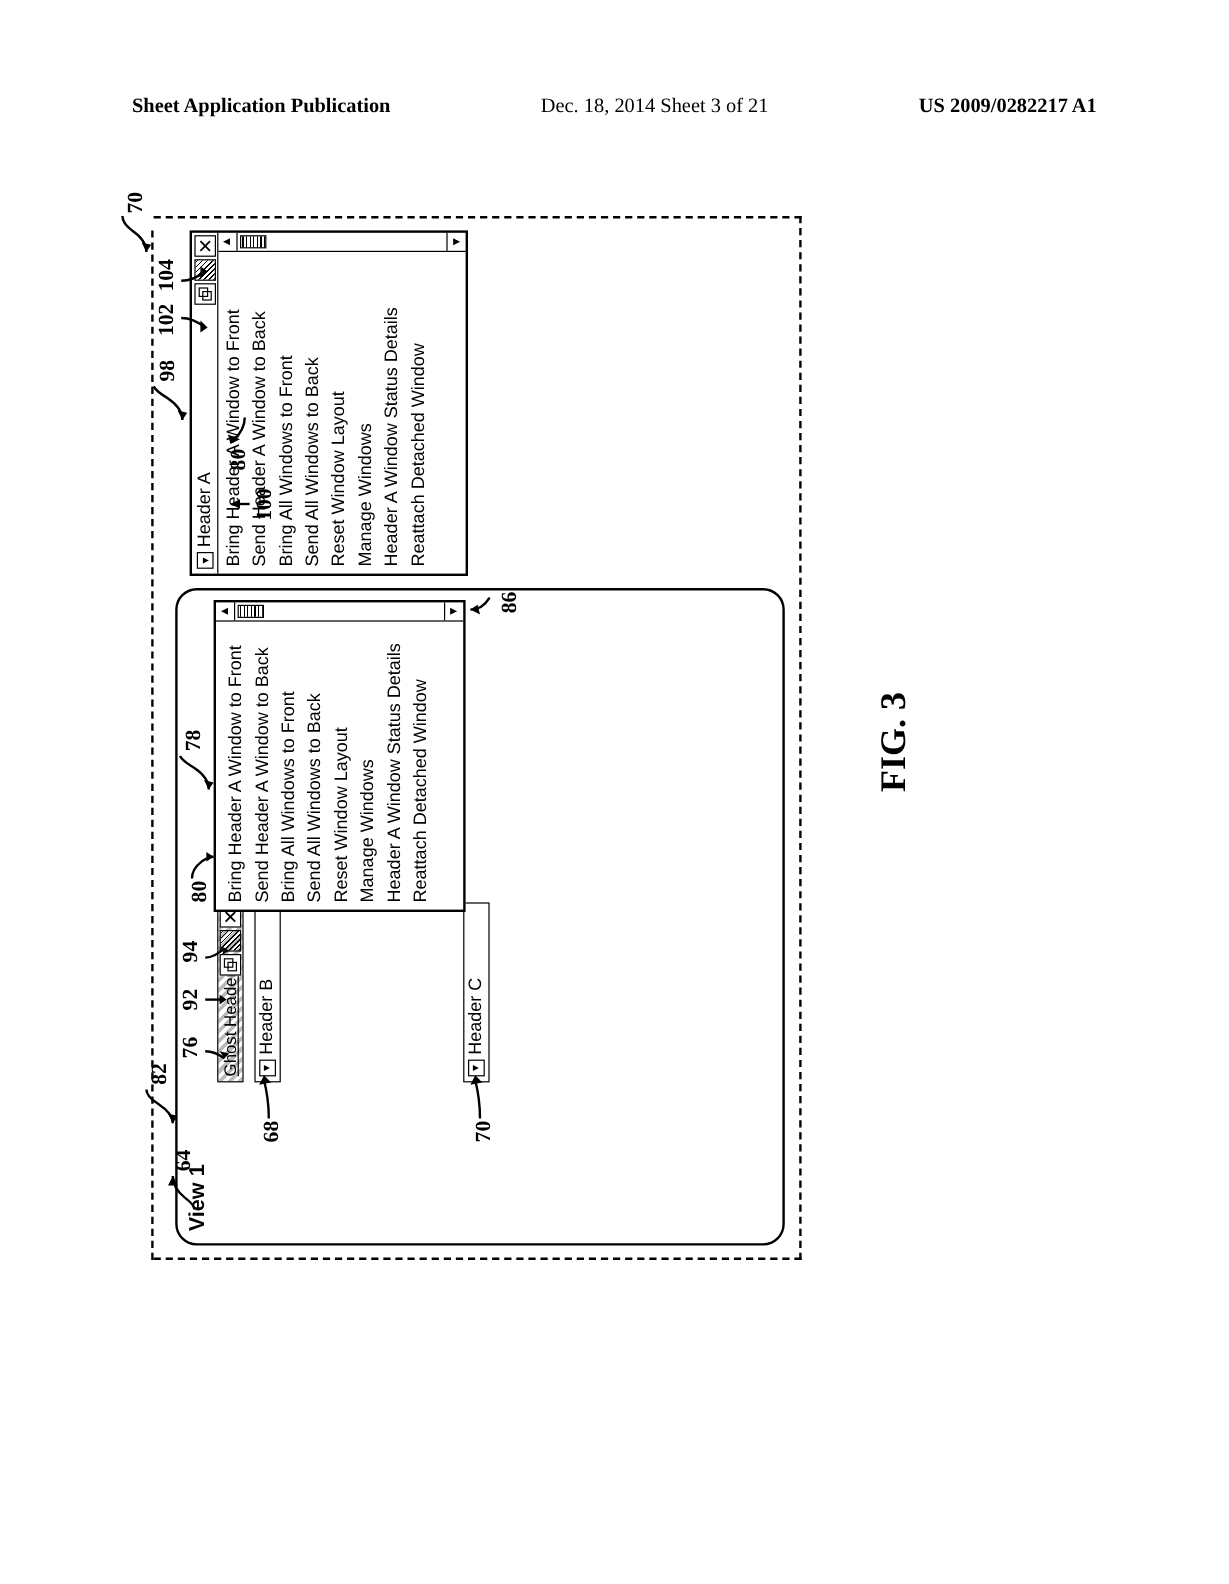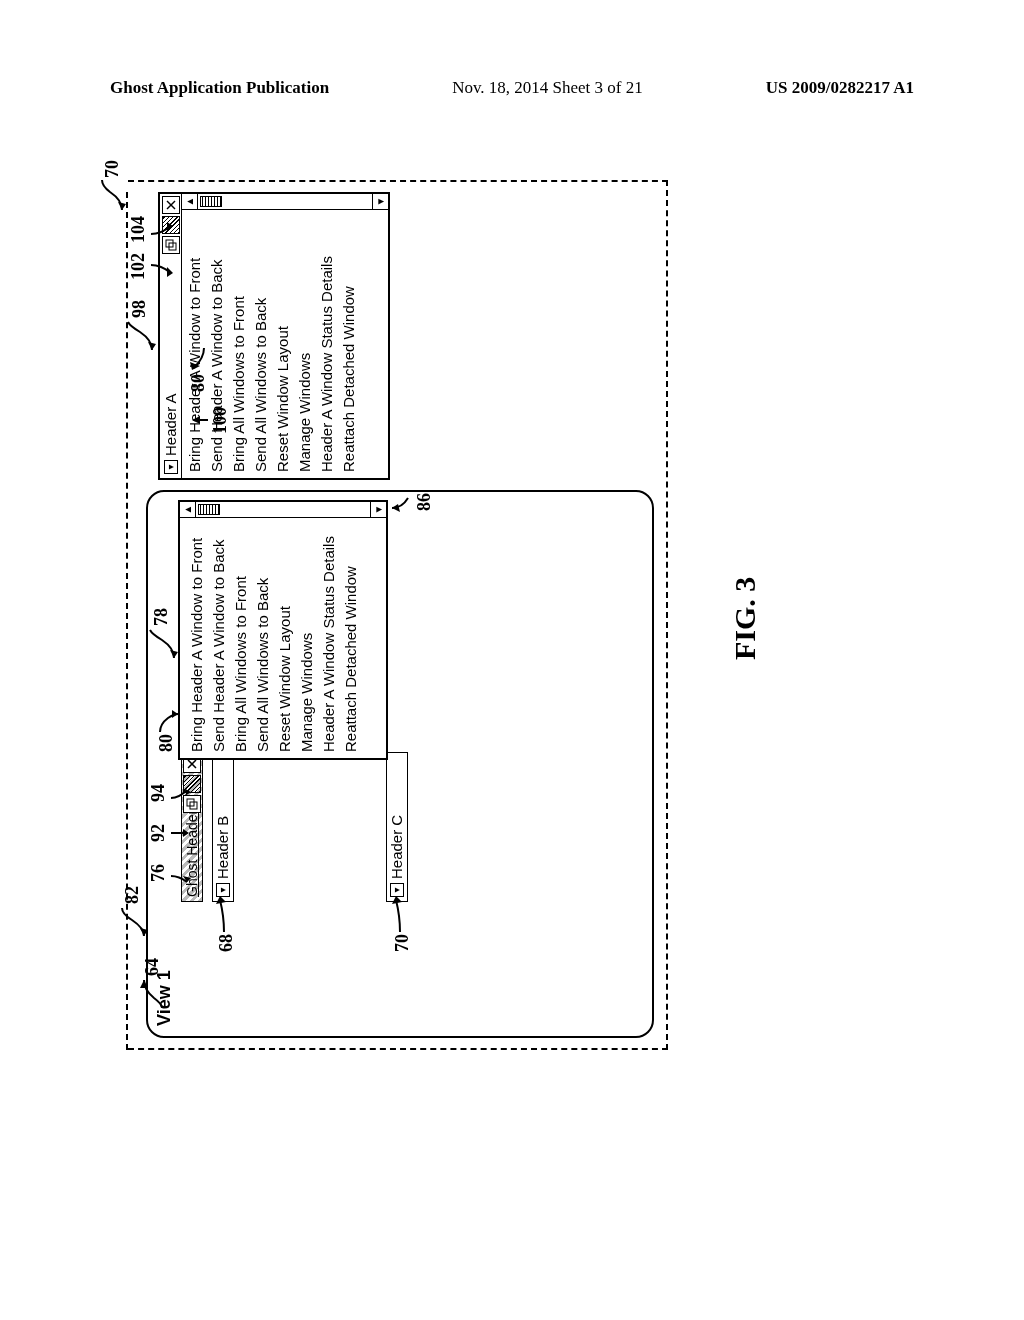--- a/index.html
+++ b/index.html
@@ -143,22 +143,22 @@
 
   .ref {
     position:absolute; font-weight:bold; font-size:18px; font-family:"Times New Roman", serif;
   }
   .ref-pair { display:flex; align-items:center; gap:2px; }
 </style>
 </head>
 <body>
 
 <div class="page-header">
-  <span class="left">Ghost Application Publication</span>
-  <span class="center">Nov. 18, 2014  Sheet 3 of 21</span>
+  <span class="left">Sheet Application Publication</span>
+  <span class="center">Dec. 18, 2014  Sheet 3 of 21</span>
   <span class="right">US 2009/0282217 A1</span>
 </div>
 
 <div class="canvas">
   <div class="inner">
 
     <div class="dashed-container"></div>
 
     <div class="ref" style="left:840px; top:-28px;">
       <span class="ref-pair">

